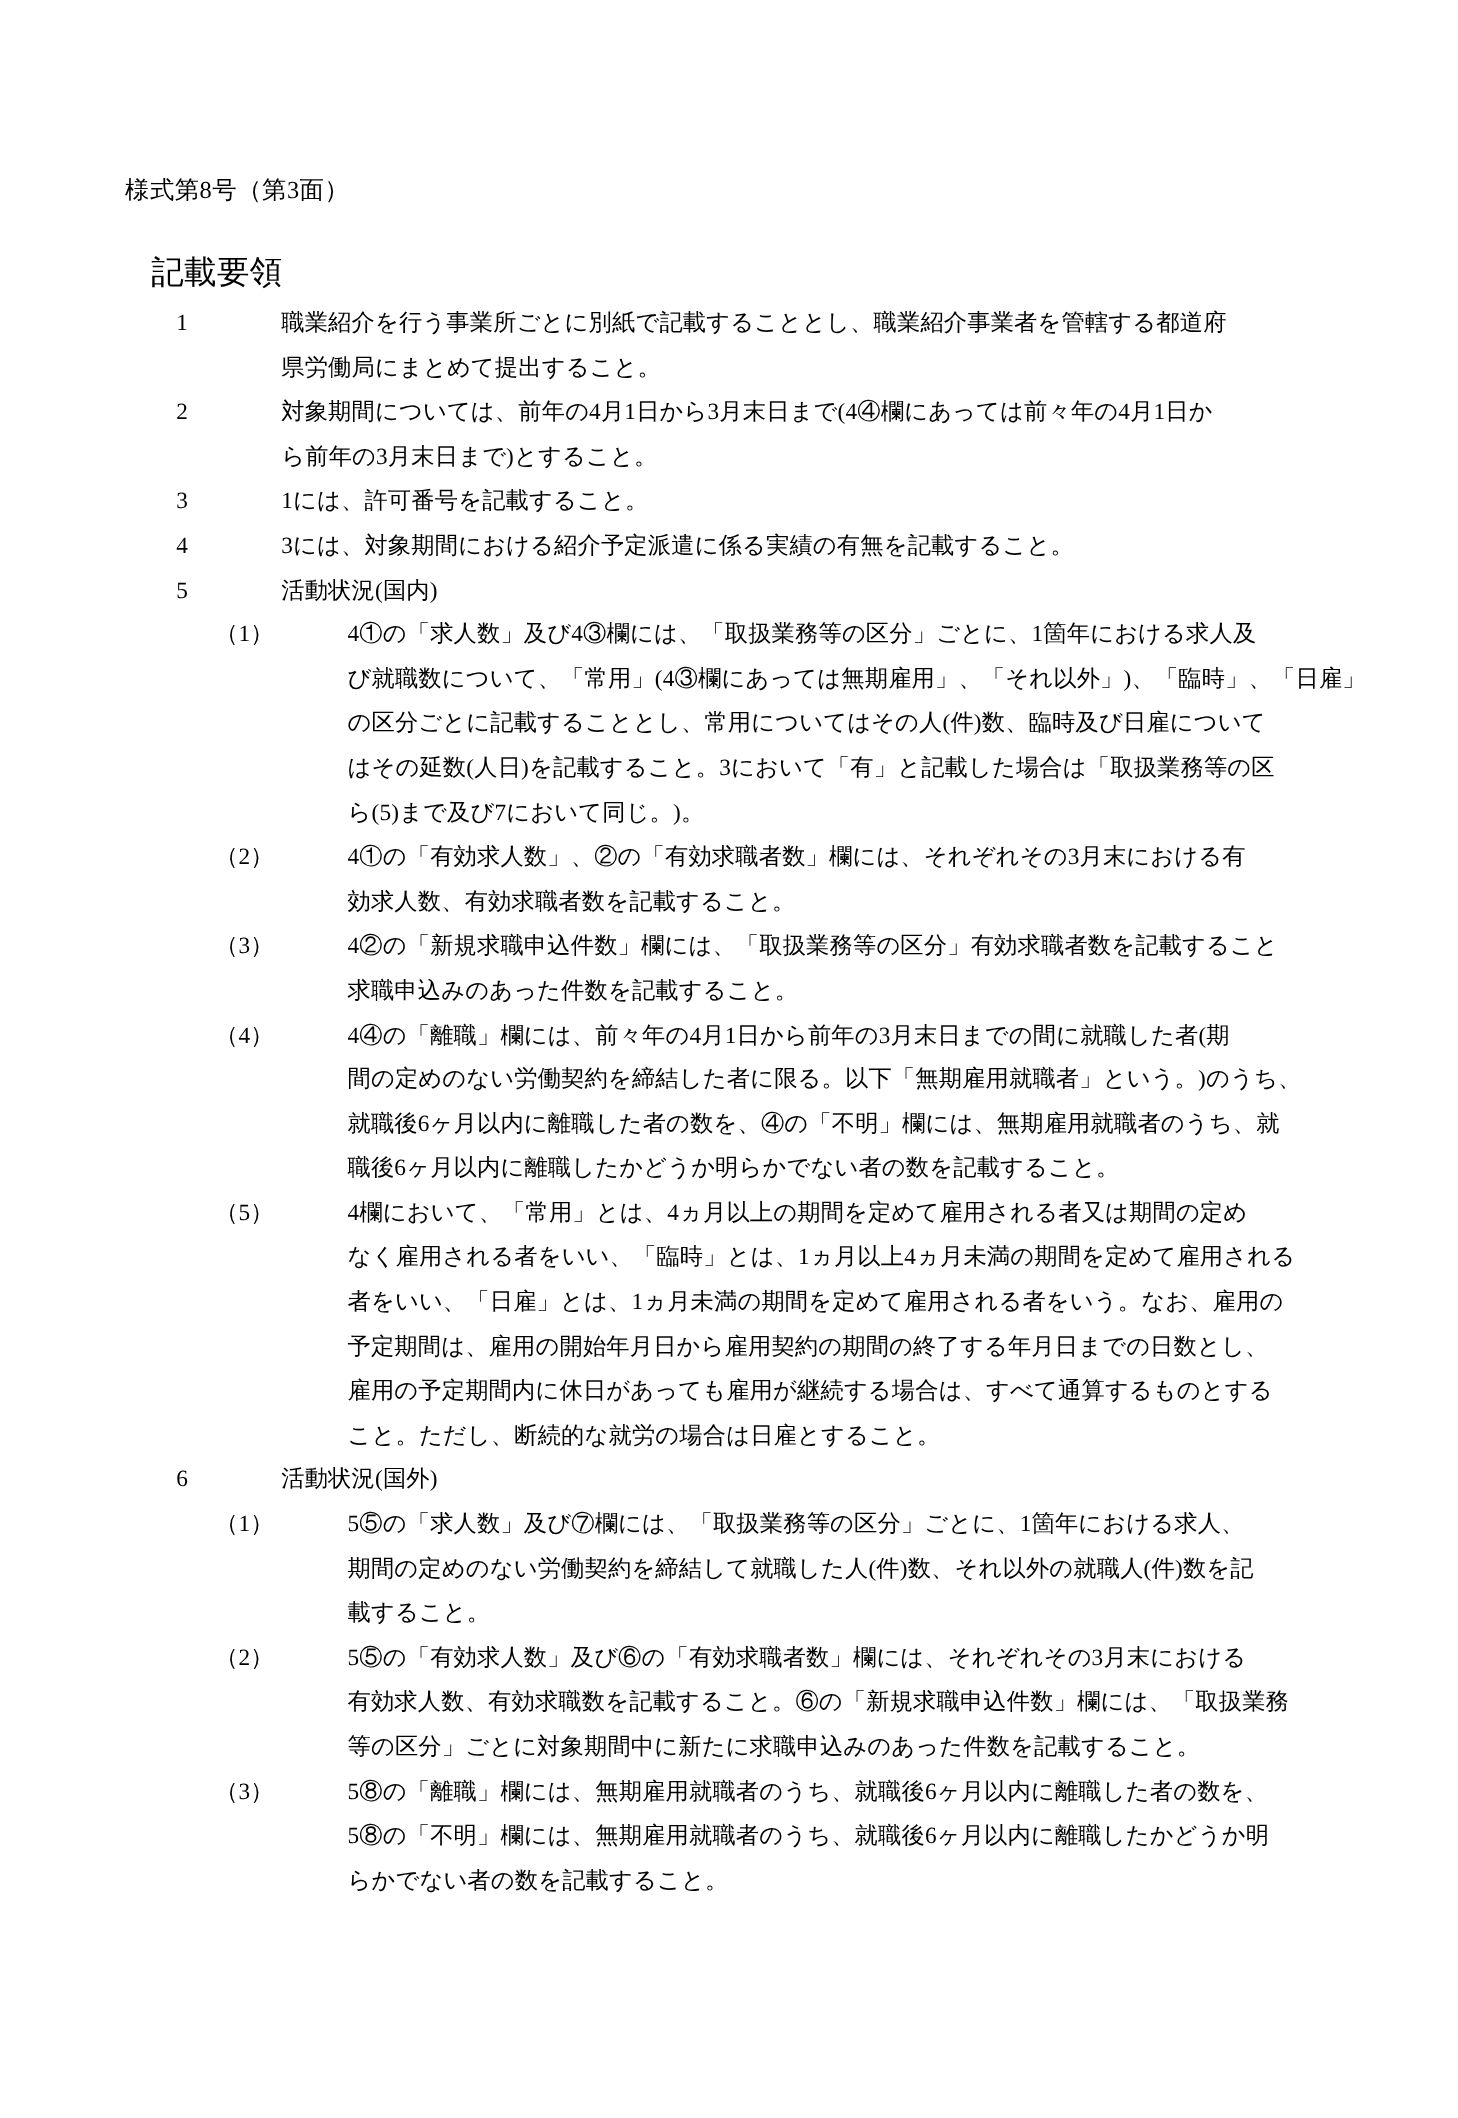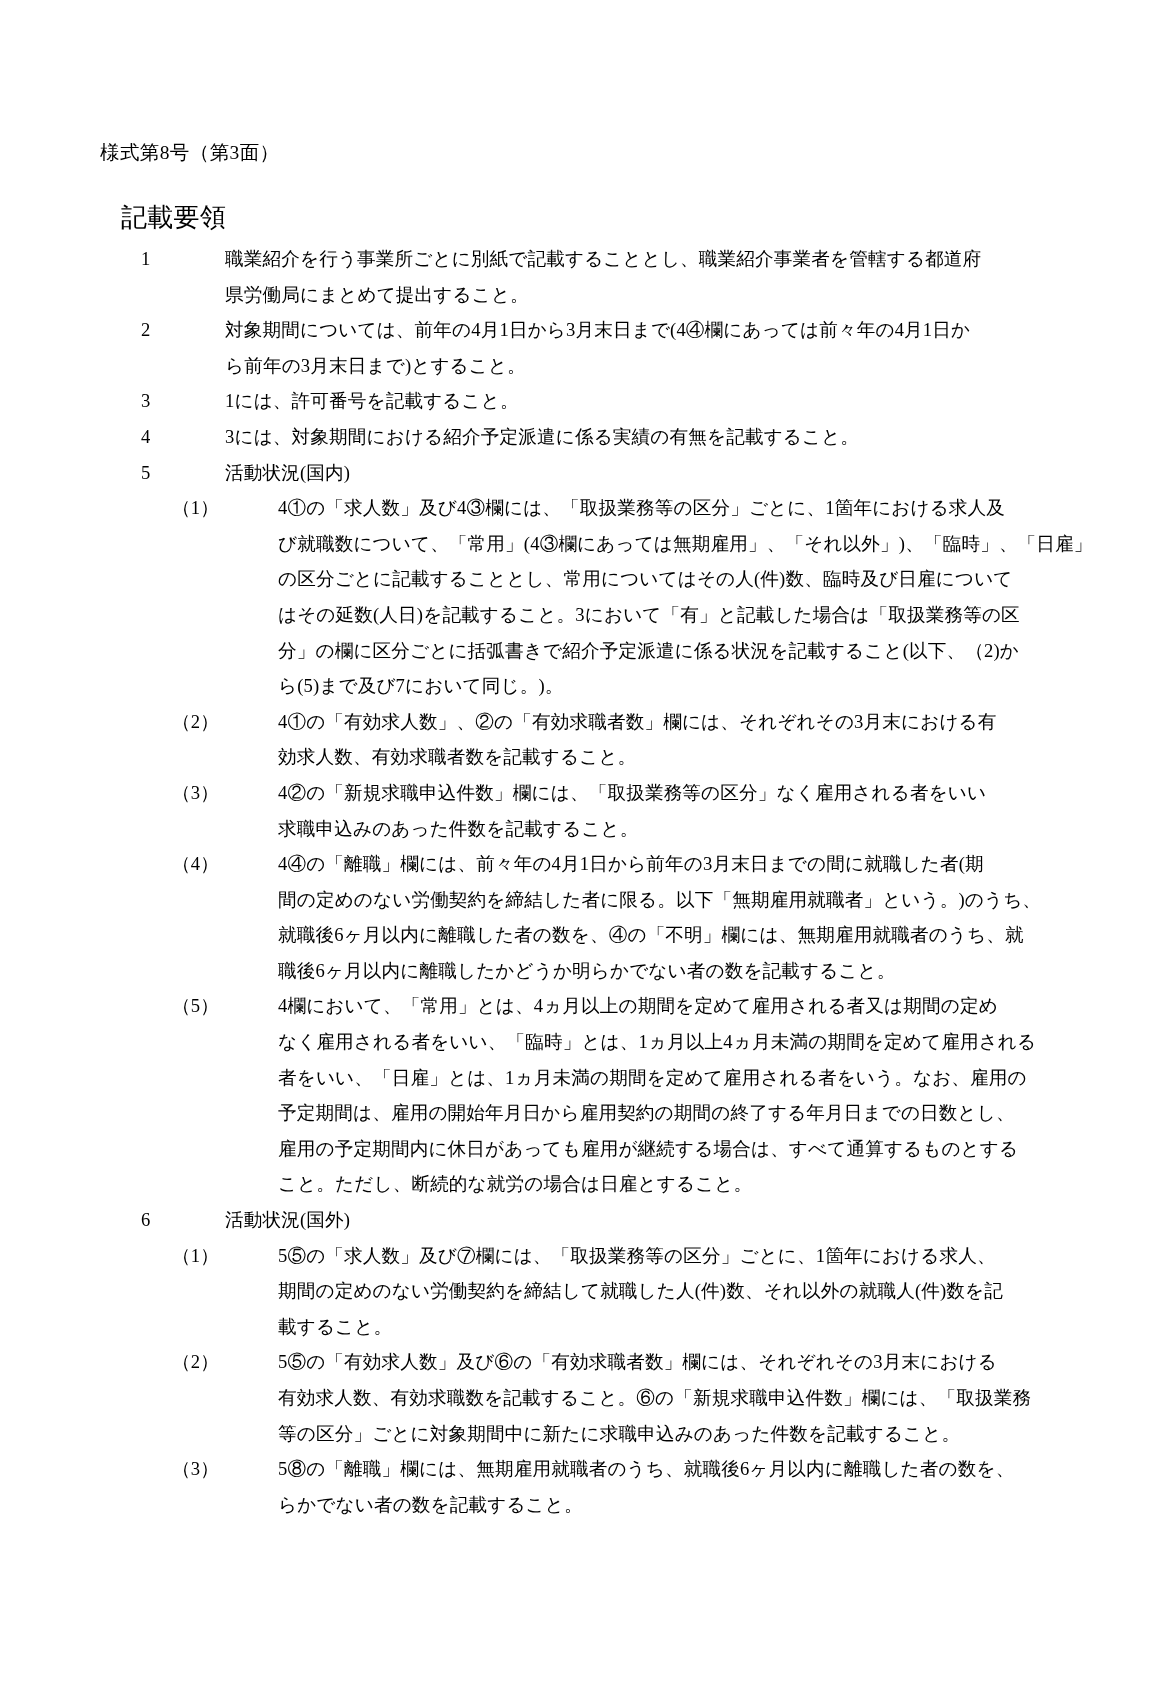--- a/index.html
+++ b/index.html
@@ -139,37 +139,36 @@
       </span>
     </div>
 
     <div class="subitem">
       <span class="marker">（1）</span>
       <span class="lines">
         <span class="line">4①の「求人数」及び4③欄には、「取扱業務等の区分」ごとに、1箇年における求人及</span>
         <span class="line">び就職数について、「常用」(4③欄にあっては無期雇用」、「それ以外」)、「臨時」、「日雇」</span>
         <span class="line">の区分ごとに記載することとし、常用についてはその人(件)数、臨時及び日雇について</span>
         <span class="line">はその延数(人日)を記載すること。3において「有」と記載した場合は「取扱業務等の区</span>
-        <span class="line">分」の欄に区分ごとに括弧書きで紹介予定派遣に係る状況を記載すること(以下、（2)か</span>
         <span class="line">ら(5)まで及び7において同じ。)。</span>
       </span>
     </div>
 
     <div class="subitem">
       <span class="marker">（2）</span>
       <span class="lines">
         <span class="line">4①の「有効求人数」、②の「有効求職者数」欄には、それぞれその3月末における有</span>
         <span class="line">効求人数、有効求職者数を記載すること。</span>
       </span>
     </div>
 
     <div class="subitem">
       <span class="marker">（3）</span>
       <span class="lines">
-        <span class="line">4②の「新規求職申込件数」欄には、「取扱業務等の区分」なく雇用される者をいい</span>
+        <span class="line">4②の「新規求職申込件数」欄には、「取扱業務等の区分」有効求職者数を記載すること</span>
         <span class="line">求職申込みのあった件数を記載すること。</span>
       </span>
     </div>
 
     <div class="subitem">
       <span class="marker">（4）</span>
       <span class="lines">
         <span class="line">4④の「離職」欄には、前々年の4月1日から前年の3月末日までの間に就職した者(期</span>
         <span class="line">間の定めのない労働契約を締結した者に限る。以下「無期雇用就職者」という。)のうち、</span>
         <span class="line">就職後6ヶ月以内に離職した者の数を、④の「不明」欄には、無期雇用就職者のうち、就</span>
@@ -211,18 +210,19 @@
         <span class="line">5⑤の「有効求人数」及び⑥の「有効求職者数」欄には、それぞれその3月末における</span>
         <span class="line">有効求人数、有効求職数を記載すること。⑥の「新規求職申込件数」欄には、「取扱業務</span>
         <span class="line">等の区分」ごとに対象期間中に新たに求職申込みのあった件数を記載すること。</span>
       </span>
     </div>
 
     <div class="subitem">
       <span class="marker">（3）</span>
       <span class="lines">
         <span class="line">5⑧の「離職」欄には、無期雇用就職者のうち、就職後6ヶ月以内に離職した者の数を、</span>
+        <span class="line">5⑧の「不明」欄には、無期雇用就職者のうち、就職後6ヶ月以内に離職したかどうか明</span>
         <span class="line">らかでない者の数を記載すること。</span>
       </span>
     </div>
 
   </div>
 </div>
 
 </body></html>

